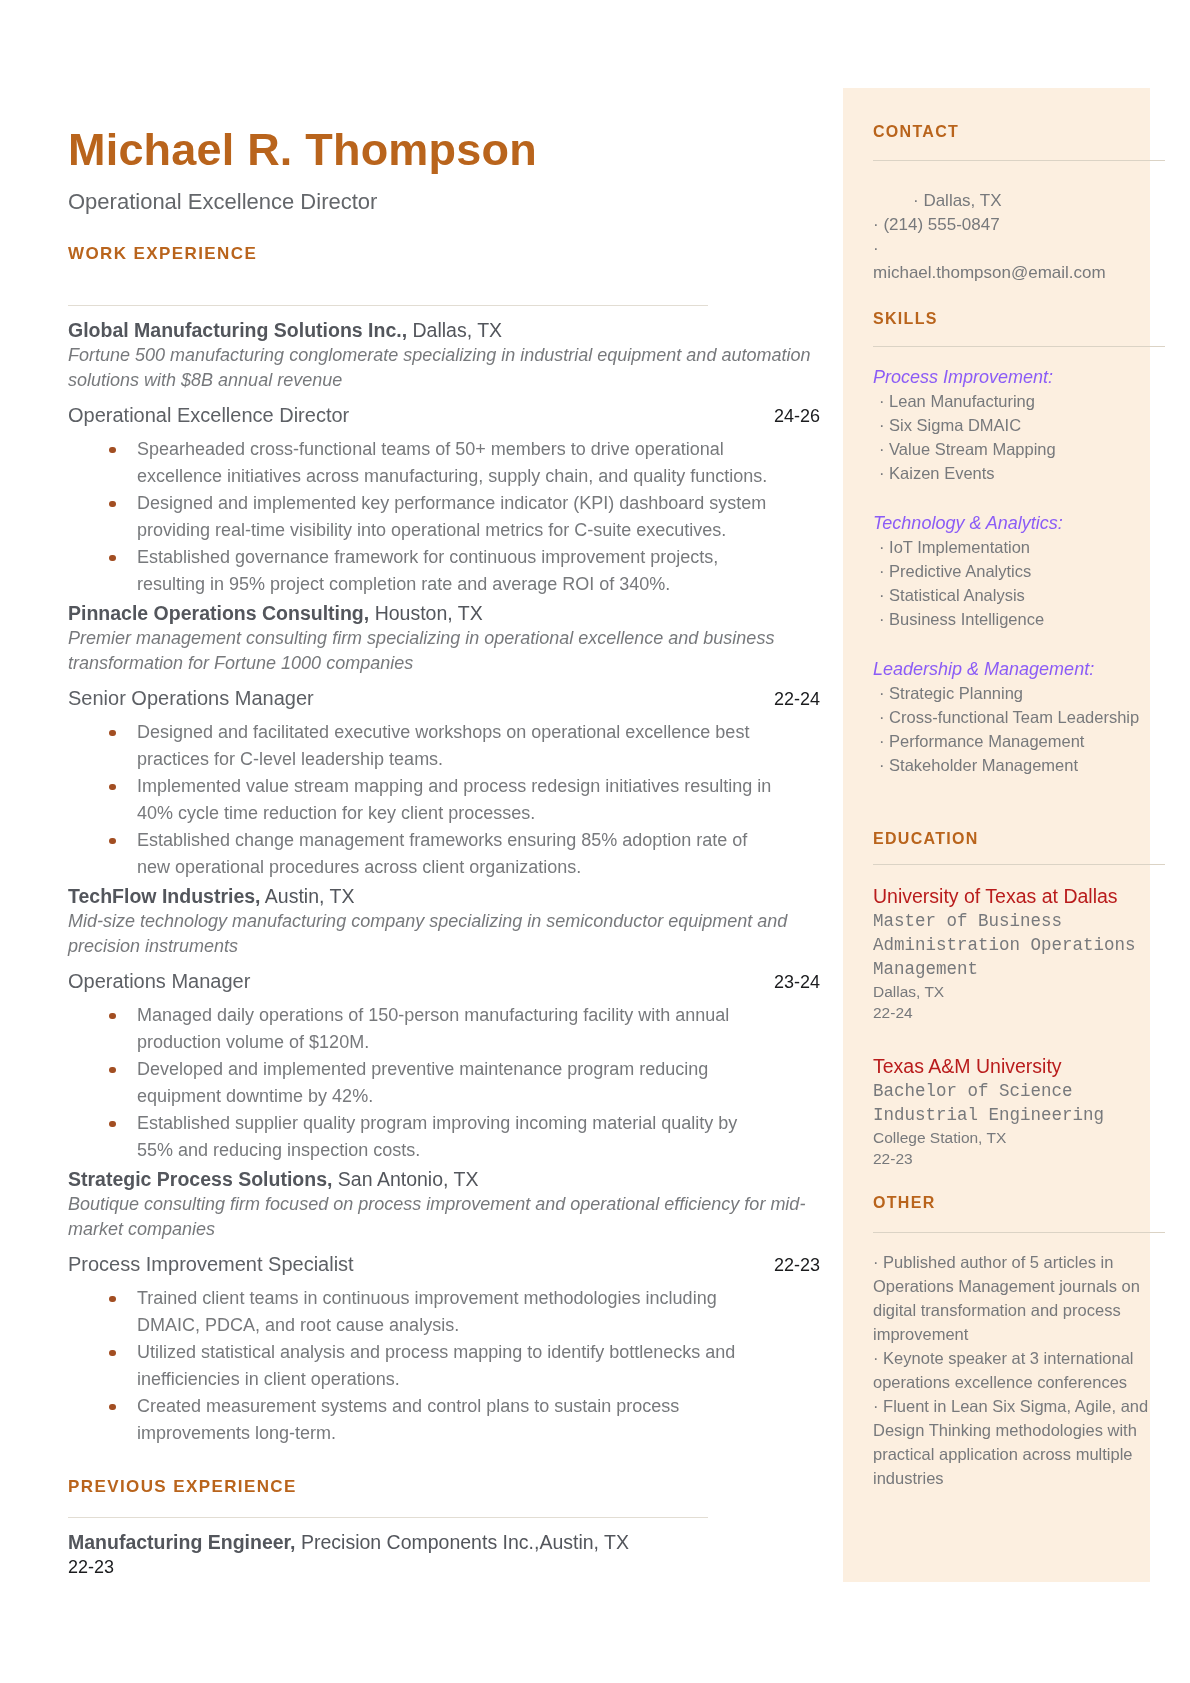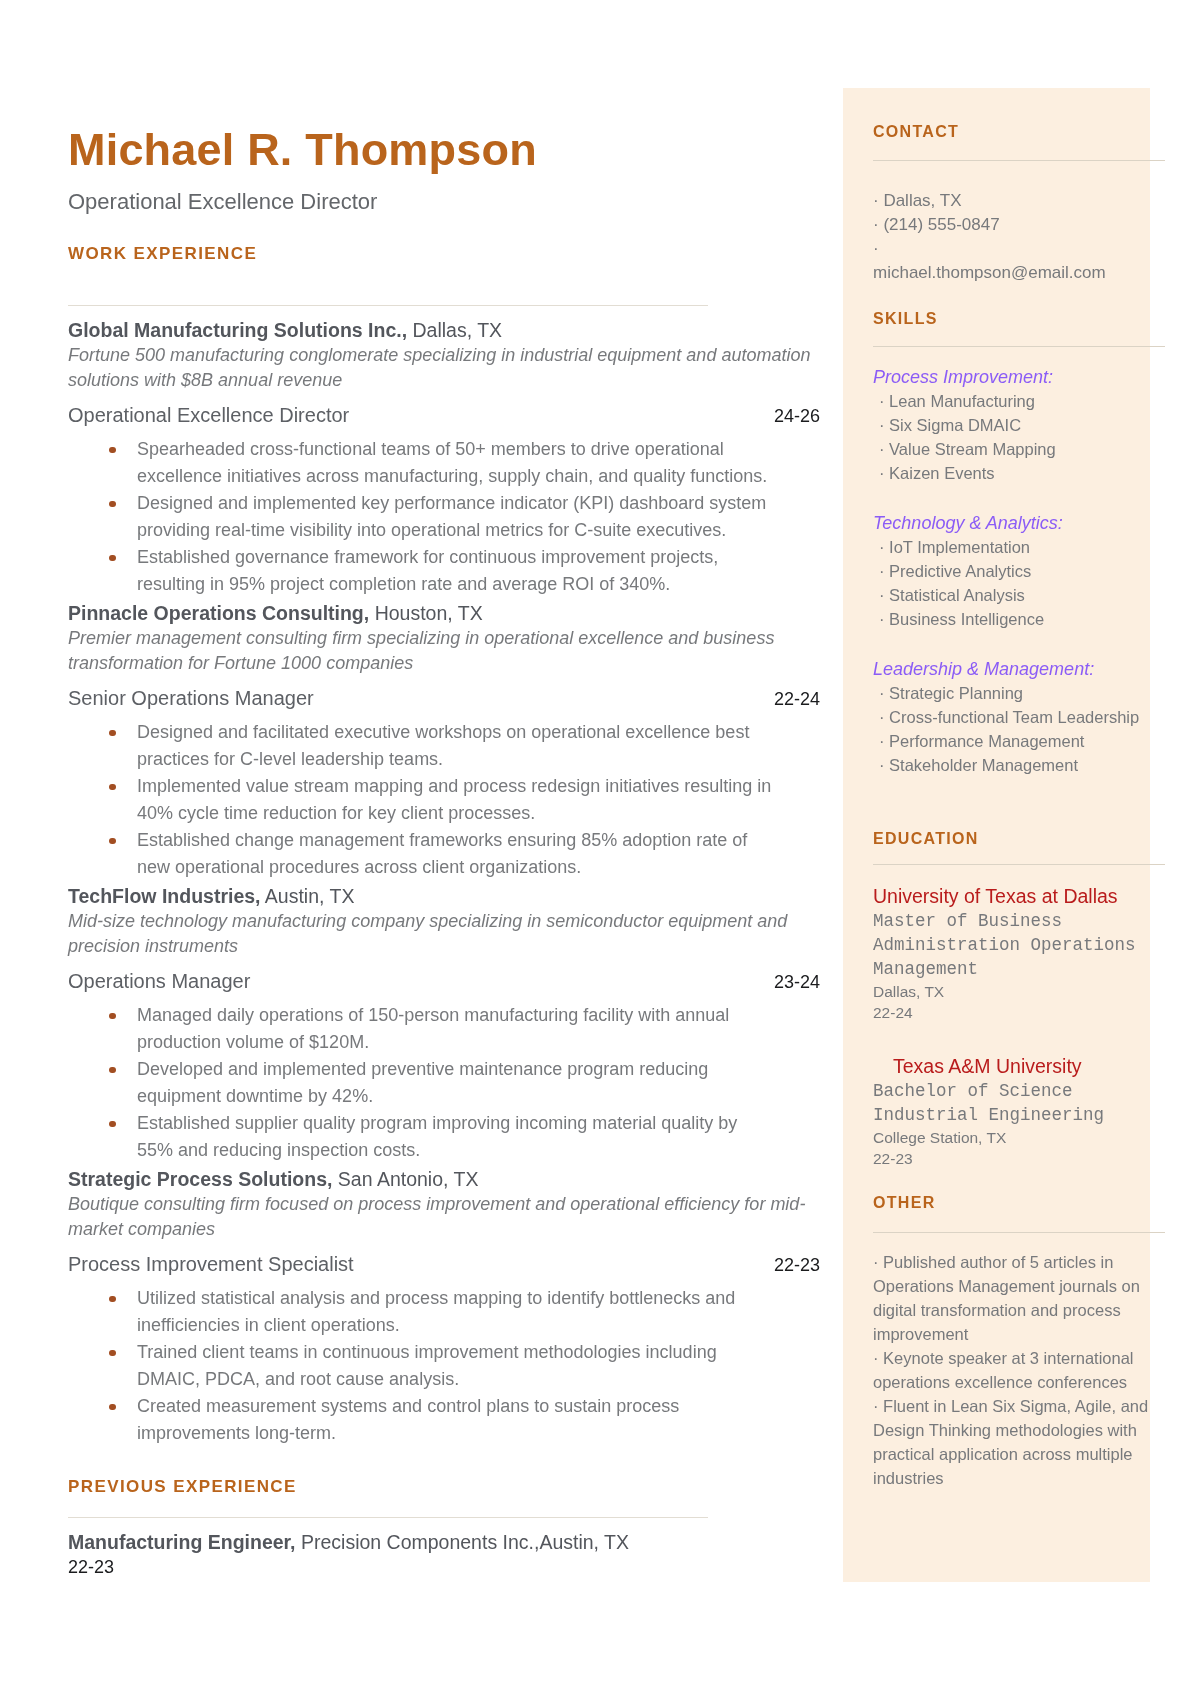--- a/index.html
+++ b/index.html
@@ -63,32 +63,32 @@
     color:#b9641c;letter-spacing:1.3px;
   }
   .sb-head.skills{margin-top:24px;}
   .sb-head.education{margin-top:52px;}
   .sb-head.other{margin-top:24px;}
   .sb-div{border:none;border-top:1px solid #dbd3c5;margin:19px 0 0;}
   .sb-div.skills{margin-top:18px;}
   .sb-div.education{margin-top:16px;}
   .sb-div.other{margin-top:20px;}
   .ct-line{font-size:17px;line-height:24px;color:#77797c;}
-  .ct-line.first{margin-top:28px;}
+  .ct-line.first{margin-top:28px;margin-left:40px;}
   .sk-label{
     margin:26px 0 0;font-size:18px;line-height:24px;font-style:italic;color:#8b5cf6;
   }
   .sk-label.first{margin-top:18px;}
   .sk-item{font-size:16.5px;line-height:24px;color:#77797c;}
   .dotted::before{content:"·  ";margin-left:6px;}
   .ot-item{font-size:16.5px;line-height:24px;color:#77797c;}
   .ot-item.first{margin-top:17px;}
   .ot-item .dotted-inline::before{content:"· ";}
   .edu-name{margin:18px 0 0;font-size:19.5px;line-height:26px;color:#b91c1c;}
-  .edu-name.second{margin-top:30px;margin-left:20px;}
+  .edu-name.second{margin-top:30px;}
   .edu-degree{font-size:17.5px;line-height:24px;color:#77797c;font-family:Liberation Mono, monospace;}
   .edu-small{font-size:15.5px;line-height:21px;color:#77797c;}
 </style>
 </head>
 <body>
 
 <div class="sidebar-bg"></div>
 
 <div class="main">
   <h1 class="name">Michael R. Thompson</h1>
@@ -145,22 +145,22 @@
   <div class="company tight">
     <strong>Strategic Process Solutions,</strong>
     <span>San Antonio, TX</span>
   </div>
   <p class="jobdesc">Boutique consulting firm focused on process improvement and operational efficiency for mid-market companies</p>
   <div class="titlerow">
     <span class="jobtitle">Process Improvement Specialist</span>
     <span class="dates">22-23</span>
   </div>
   <div class="bullets">
+    <div class="bullet">Trained client teams in continuous improvement methodologies including DMAIC, PDCA, and root cause analysis.</div>
     <div class="bullet">Utilized statistical analysis and process mapping to identify bottlenecks and inefficiencies in client operations.</div>
-    <div class="bullet">Trained client teams in continuous improvement methodologies including DMAIC, PDCA, and root cause analysis.</div>
     <div class="bullet">Created measurement systems and control plans to sustain process improvements long-term.</div>
   </div>
 
   <h2 class="sec-head prev">PREVIOUS EXPERIENCE</h2>
   <hr class="main-div prev-div">
   <div class="preventry">
     <span><strong>Manufacturing Engineer,</strong> <span>Precision Components Inc.,Austin, TX</span></span>
     <span class="dates">22-23</span>
   </div>
 </div>

